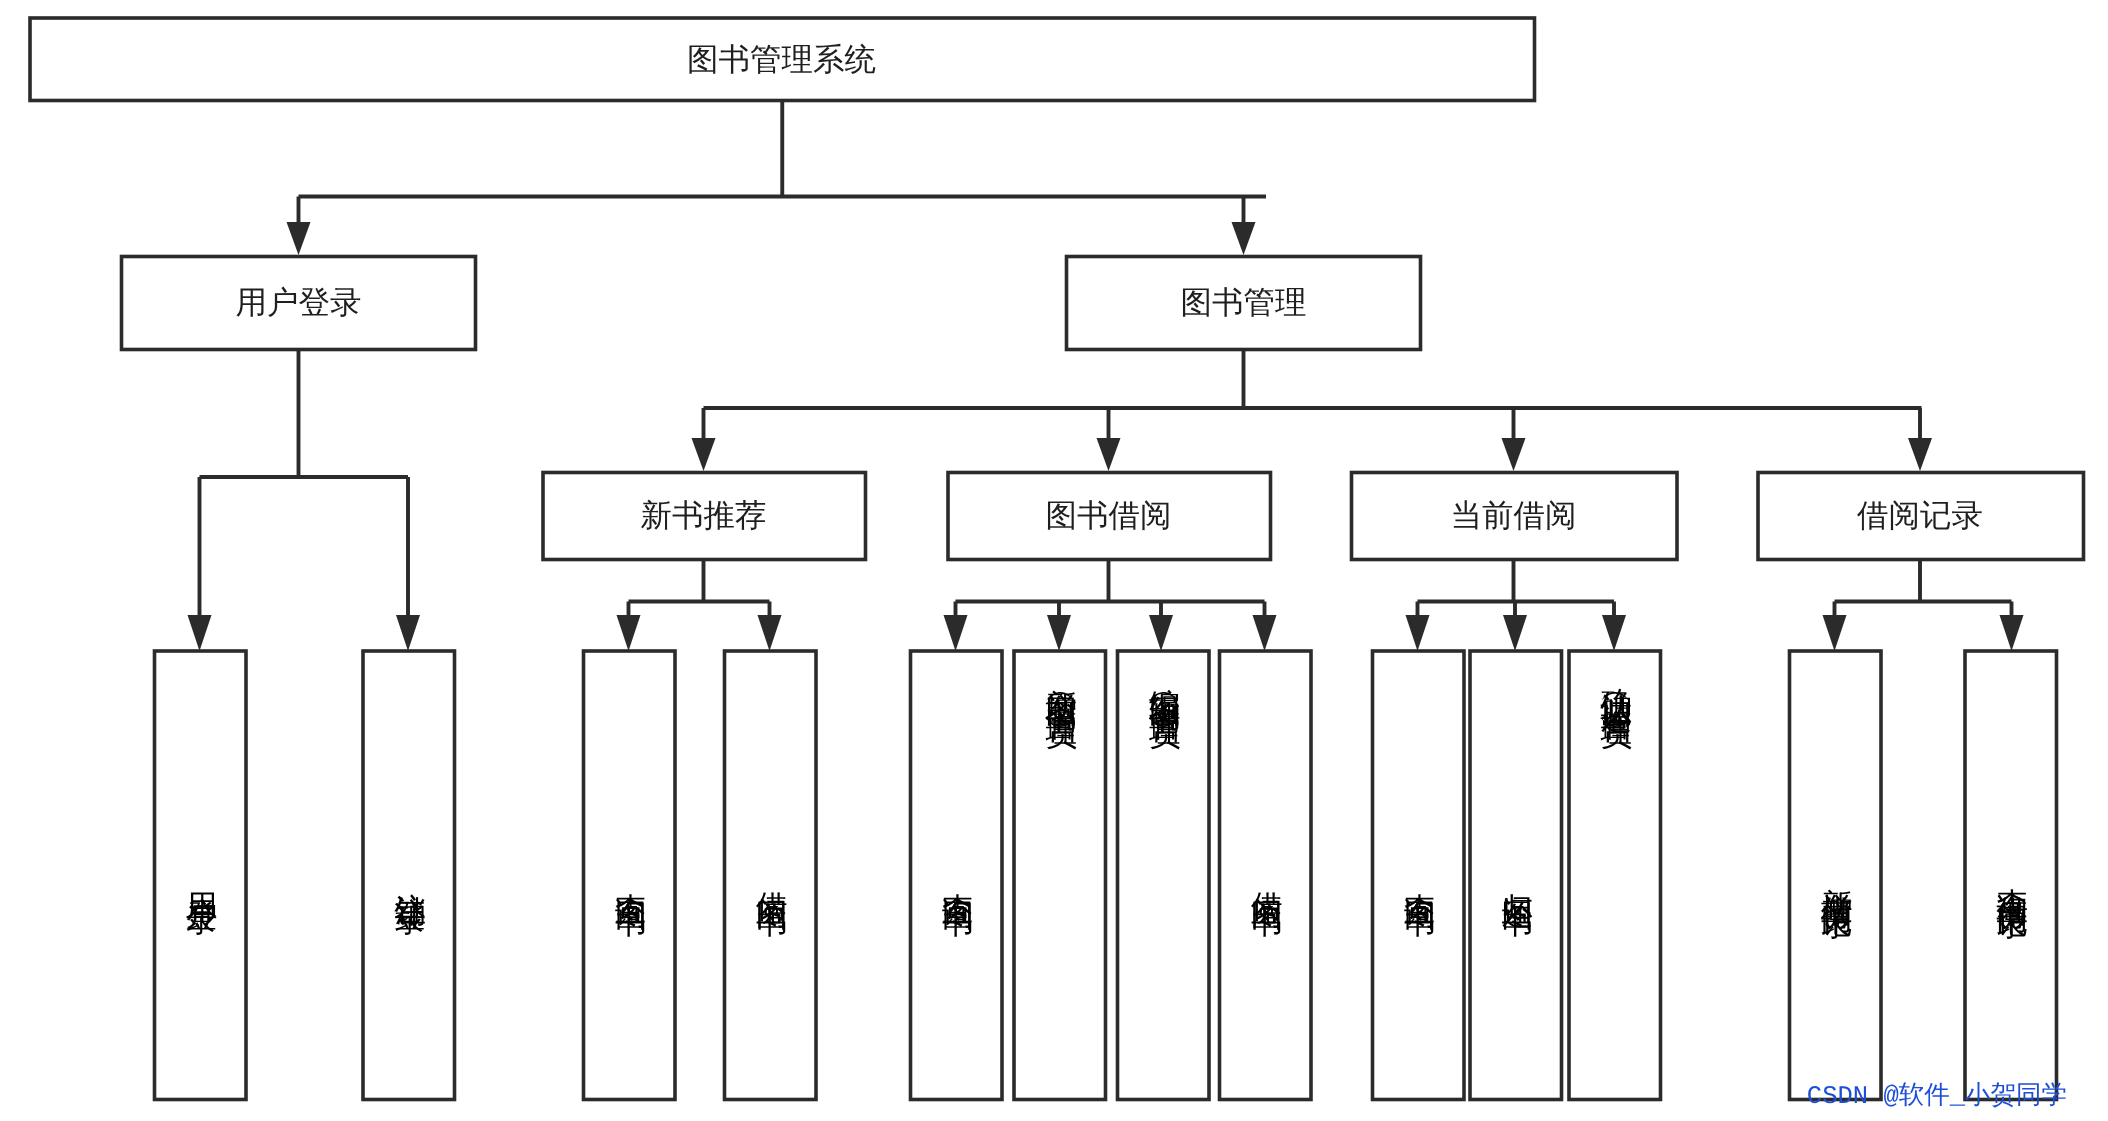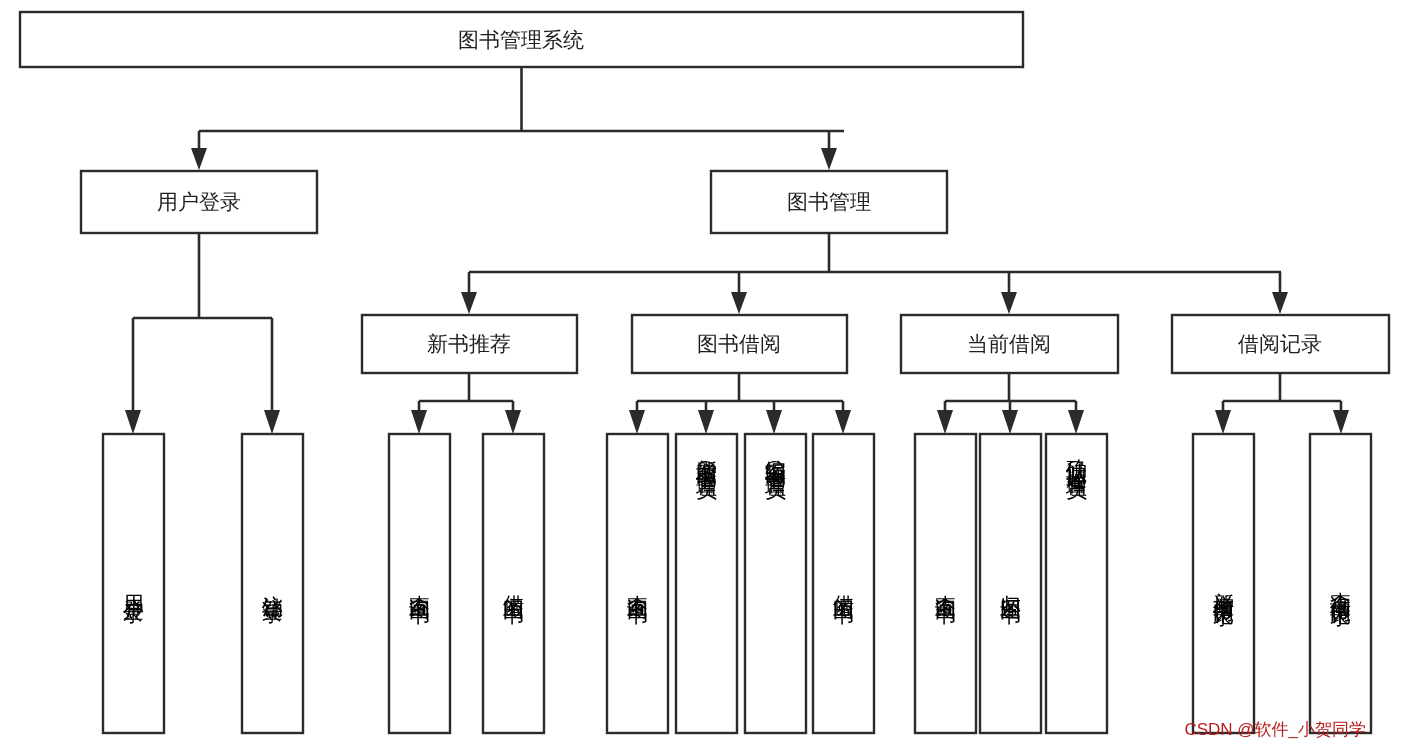--- a/index.html
+++ b/index.html
@@ -52,25 +52,25 @@
   .node-label-v {
     font-family: "Liberation Sans", "DejaVu Sans", sans-serif;
     font-size: 21px;
     fill: #1f1f1f;
     writing-mode: vertical-rl;
     text-orientation: upright;
     letter-spacing: 3px;
   }
   .watermark {
     position: absolute;
-    right: 24px;
+    right: 12px;
     bottom: 6px;
-    font-family: Liberation Sans, sans-serif;
+    font-family: Liberation Mono, monospace;
     font-size: 17px;
-    color: #b91c1c;
+    color: #1d4ed8;
     white-space: nowrap;
     user-select: none;
   }
 </style>
 </head>
 <body>
 
 <div id="diagram-root">
 
   <svg class="diagram-svg" viewBox="0 0 1405 747" xmlns="http://www.w3.org/2000/svg">

